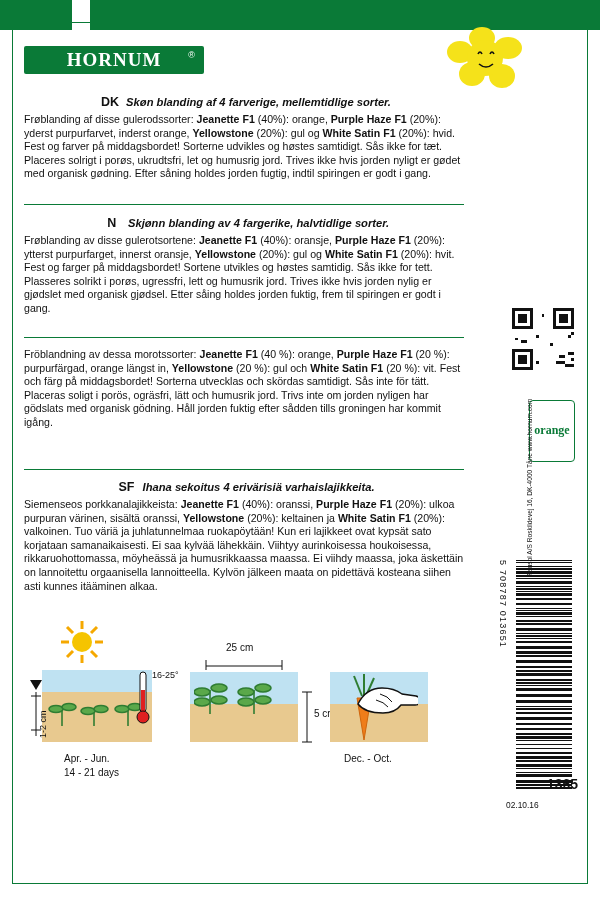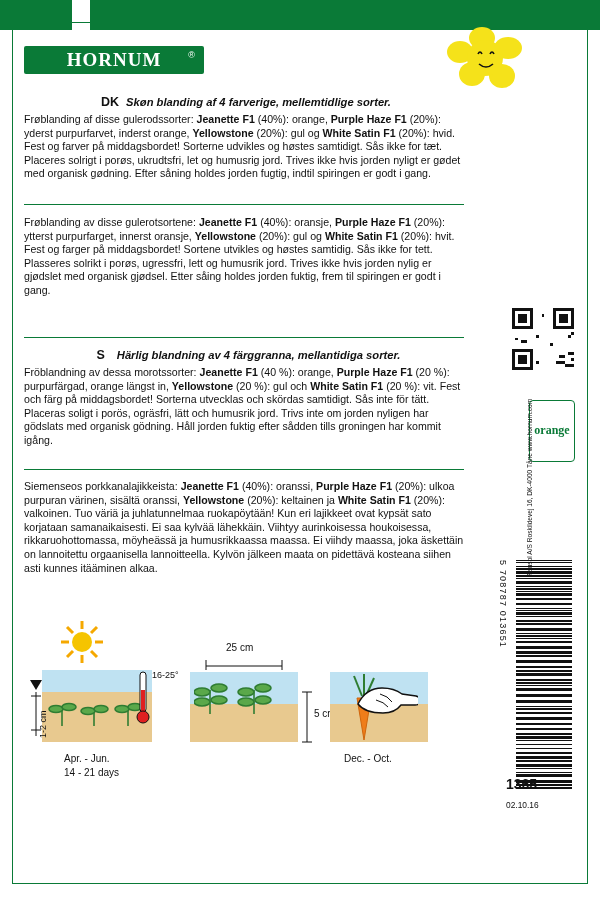--- a/index.html
+++ b/index.html
@@ -88,21 +88,21 @@
   .barcode .bar{position:absolute;background:#111;width:100%;}
   .bc-num{
     position:absolute;left:508px;top:560px;height:230px;width:12px;
     font-size:9px;color:#111;
   }
   .bc-num span{
     display:block;transform:rotate(90deg);transform-origin:left top;
     white-space:nowrap;letter-spacing:1.2px;
   }
   .artnum{
-    position:absolute;left:506px;top:776px;width:72px;text-align:left;
+    position:absolute;left:506px;top:776px;width:72px;text-align:right;
     font-size:14px;font-weight:bold;color:#111;
   }
   .date{
     position:absolute;left:506px;top:800px;width:80px;text-align:left;
     font-size:8.4px;color:#111;
   }
   
   .illus{position:absolute;left:24px;top:620px;width:460px;height:180px;}
   .panel-cap{
     position:absolute;font-size:10px;color:#111;line-height:13px;
@@ -152,33 +152,36 @@
 
 <div class="block" style="top:95px;">
   <div class="hd">
     <span class="lang">DK</span><span class="ttl"> Skøn blanding af 4 farverige, mellemtidlige sorter.</span>
   </div>
   <p><span>Frøblanding af disse gulerodssorter: </span><b>Jeanette F1</b><span> (40%): orange, </span><b>Purple Haze F1</b><span> (20%): yderst purpurfarvet, inderst orange, </span><b>Yellowstone</b><span> (20%): gul og </span><b>White Satin F1</b><span> (20%): hvid. Fest og farver på middagsbordet! Sorterne udvikles og høstes samtidigt. Sås ikke for tæt. Placeres solrigt i porøs, ukrudtsfri, let og humusrig jord. Trives ikke hvis jorden nyligt er gødet med organisk gødning. Efter såning holdes jorden fugtig, indtil spiringen er godt i gang.</span></p>
 </div>
 <div class="rule" style="top:204px;"></div>
 
 <div class="block" style="top:216px;">
+  <div class="hd">
+    <span class="lang">N</span><span class="ttl"> Skjønn blanding av 4 fargerike, halvtidlige sorter.</span>
+  </div>
   <p><span>Frøblanding av disse gulerotsortene: </span><b>Jeanette F1</b><span> (40%): oransje, </span><b>Purple Haze F1</b><span> (20%): ytterst purpurfarget, innerst oransje, </span><b>Yellowstone</b><span> (20%): gul og </span><b>White Satin F1</b><span> (20%): hvit. Fest og farger på middagsbordet! Sortene utvikles og høstes samtidig. Sås ikke for tett. Plasseres solrikt i porøs, ugressfri, lett og humusrik jord. Trives ikke hvis jorden nylig er gjødslet med organisk gjødsel. Etter såing holdes jorden fuktig, frem til spiringen er godt i gang.</span></p>
 </div>
 <div class="rule" style="top:337px;"></div>
 
 <div class="block" style="top:348px;">
+  <p><span>Fröblandning av dessa morotssorter: </span><b>Jeanette F1</b><span> (40 %): orange, </span><b>Purple Haze F1</b><span> (20 %): purpurfärgad, orange längst in, </span><b>Yellowstone</b><span> (20 %): gul och </span><b>White Satin F1</b><span> (20 %): vit. Fest och färg på middagsbordet! Sorterna utvecklas och skördas samtidigt. Sås inte för tätt. Placeras soligt i porös, ogräsfri, lätt och humusrik jord. Trivs inte om jorden nyligen har gödslats med organisk gödning. Håll jorden fuktig efter sådden tills groningen har kommit igång.</span></p>
+</div>
+<div class="rule" style="top:469px;"></div>
+
+<div class="block" style="top:480px;">
   <div class="hd">
-    <span class="lang">S</span><span class="ttl"> Härlig blandning av 4 färggranna, mellantidiga sorter.</span>
-  </div>
-  <p><span>Fröblandning av dessa morotssorter: </span><b>Jeanette F1</b><span> (40 %): orange, </span><b>Purple Haze F1</b><span> (20 %): purpurfärgad, orange längst in, </span><b>Yellowstone</b><span> (20 %): gul och </span><b>White Satin F1</b><span> (20 %): vit. Fest och färg på middagsbordet! Sorterna utvecklas och skördas samtidigt. Sås inte för tätt. Placeras soligt i porös, ogräsfri, lätt och humusrik jord. Trivs inte om jorden nyligen har gödslats med organisk gödning. Håll jorden fuktig efter sådden tills groningen har kommit igång.</span></p>
-</div>
-<div class="rule" style="top:469px;"></div>
-
-<div class="block" style="top:480px;">
+    <span class="lang">SF</span><span class="ttl"> Ihana sekoitus 4 erivärisiä varhaislajikkeita.</span>
+  </div>
   <p><span>Siemenseos porkkanalajikkeista: </span><b>Jeanette F1</b><span> (40%): oranssi, </span><b>Purple Haze F1</b><span> (20%): ulkoa purpuran värinen, sisältä  oranssi, </span><b>Yellowstone</b><span> (20%): keltainen ja </span><b>White Satin F1</b><span> (20%): valkoinen. Tuo väriä ja juhlatunnelmaa ruokapöytään! Kun eri lajikkeet ovat kypsät sato korjataan samanaikaisesti. Ei saa kylvää lähekkäin. Viihtyy aurinkoisessa houkoisessa, rikkaruohottomassa, möyheässä ja humusrikkaassa maassa. Ei viihdy maassa, joka äskettäin on lannoitettu orgaanisella lannoitteella. Kylvön jälkeen maata on pidettävä kosteana siihen asti kunnes itääminen alkaa.</span></p>
 </div>
 
 <div class="qr">
     <div class="cell" style="left: 0px; top: 0px; width: 20.6667px; height: 2.95238px;"></div>
     <div class="cell" style="left: 0px; top: 17.7143px; width: 20.6667px; height: 2.95238px;"></div>
     <div class="cell" style="left: 0px; top: 0px; width: 2.95238px; height: 20.6667px;"></div>
     <div class="cell" style="left: 17.7143px; top: 0px; width: 2.95238px; height: 20.6667px;"></div>
     <div class="cell" style="left: 5.90476px; top: 5.90476px; width: 8.85714px; height: 8.85714px;"></div>
     <div class="cell" style="left: 41.3333px; top: 0px; width: 20.6667px; height: 2.95238px;"></div>

